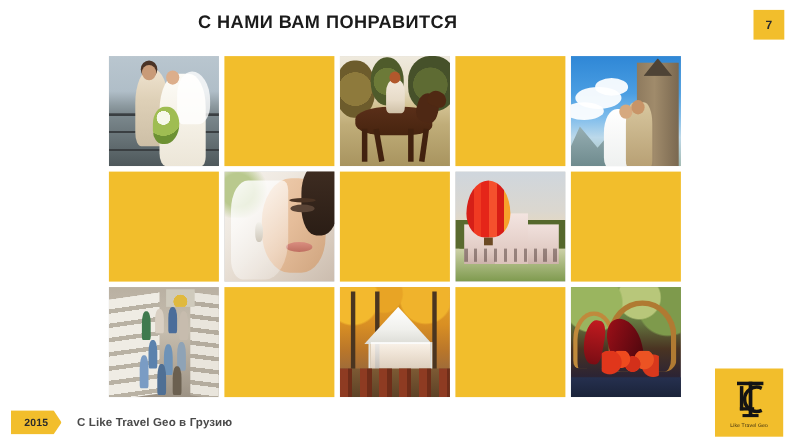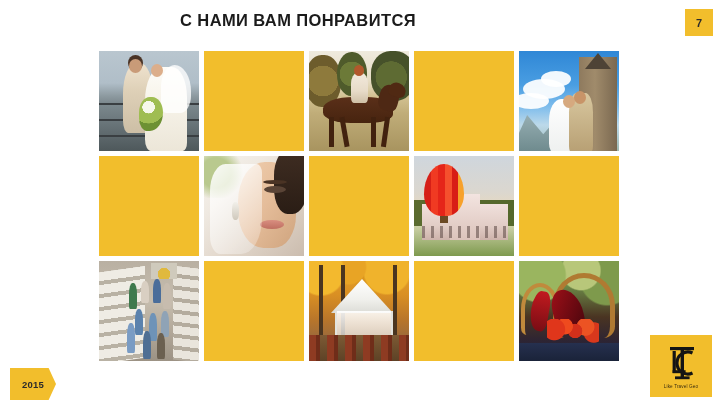--- a/index.html
+++ b/index.html
@@ -539,21 +539,21 @@
     left: 0;
     bottom: 10px;
     width: 720px;
     height: 22px;
     display: flex;
     align-items: center;
   }
   #year-badge {
     margin-left: 10px;
     width: 46px;
-    height: 32px;
+    height: 22px;
     background: #f2be2c;
     color: #2b2b2b;
     font-size: 9.5px;
     font-weight: bold;
     display: flex;
     align-items: center;
     justify-content: center;
     clip-path: polygon(0 0, 84% 0, 100% 50%, 84% 100%, 0 100%);
     letter-spacing: 0.2px;
   }
@@ -709,20 +709,21 @@
         <div class="berries"></div>
         <div class="table"></div>
       </div>
     </div>
   </div>
 
 <div id="footer">
   <div id="year-badge">
     <span>2015</span>
   </div>
+  <div id="footer-text">С Like Travel Geo в Грузию</div>
 </div>
 
 <div id="logo">
   <svg id="logo-mark" viewBox="0 0 40 40">
 
     <rect x="9" y="4" width="24" height="3.2" fill="#141414"></rect>
     <rect x="19.6" y="4" width="3.4" height="32" fill="#141414"></rect>
 
     <rect x="14" y="33.4" width="14.6" height="2.8" fill="#141414"></rect>
 

